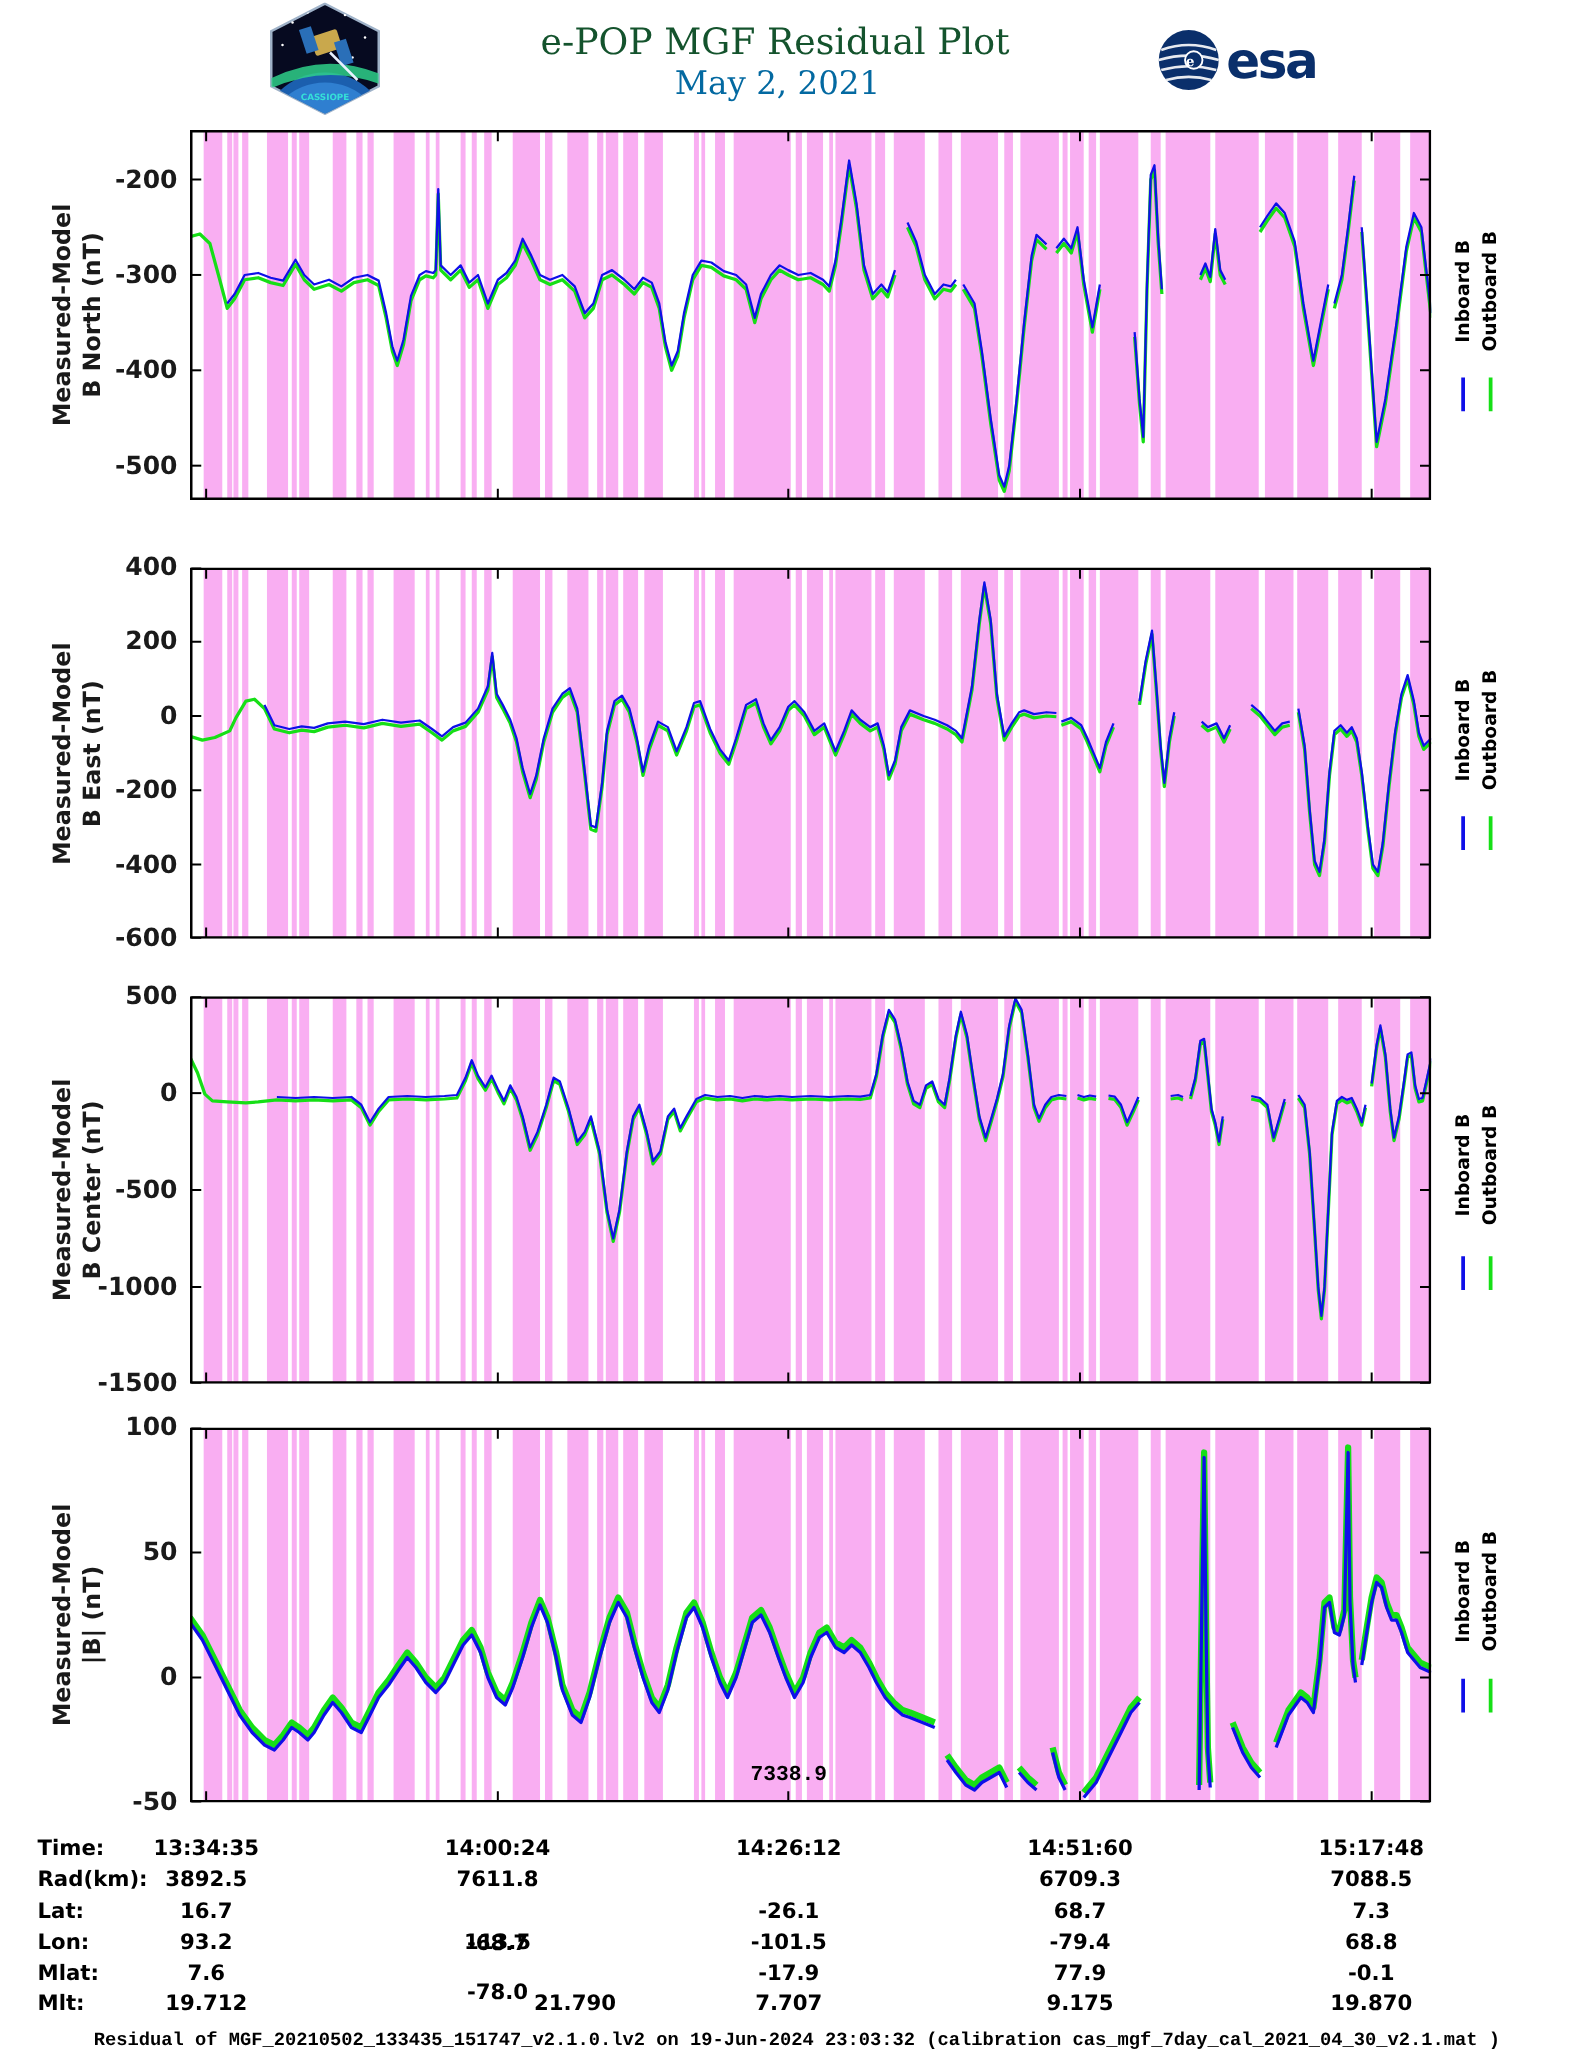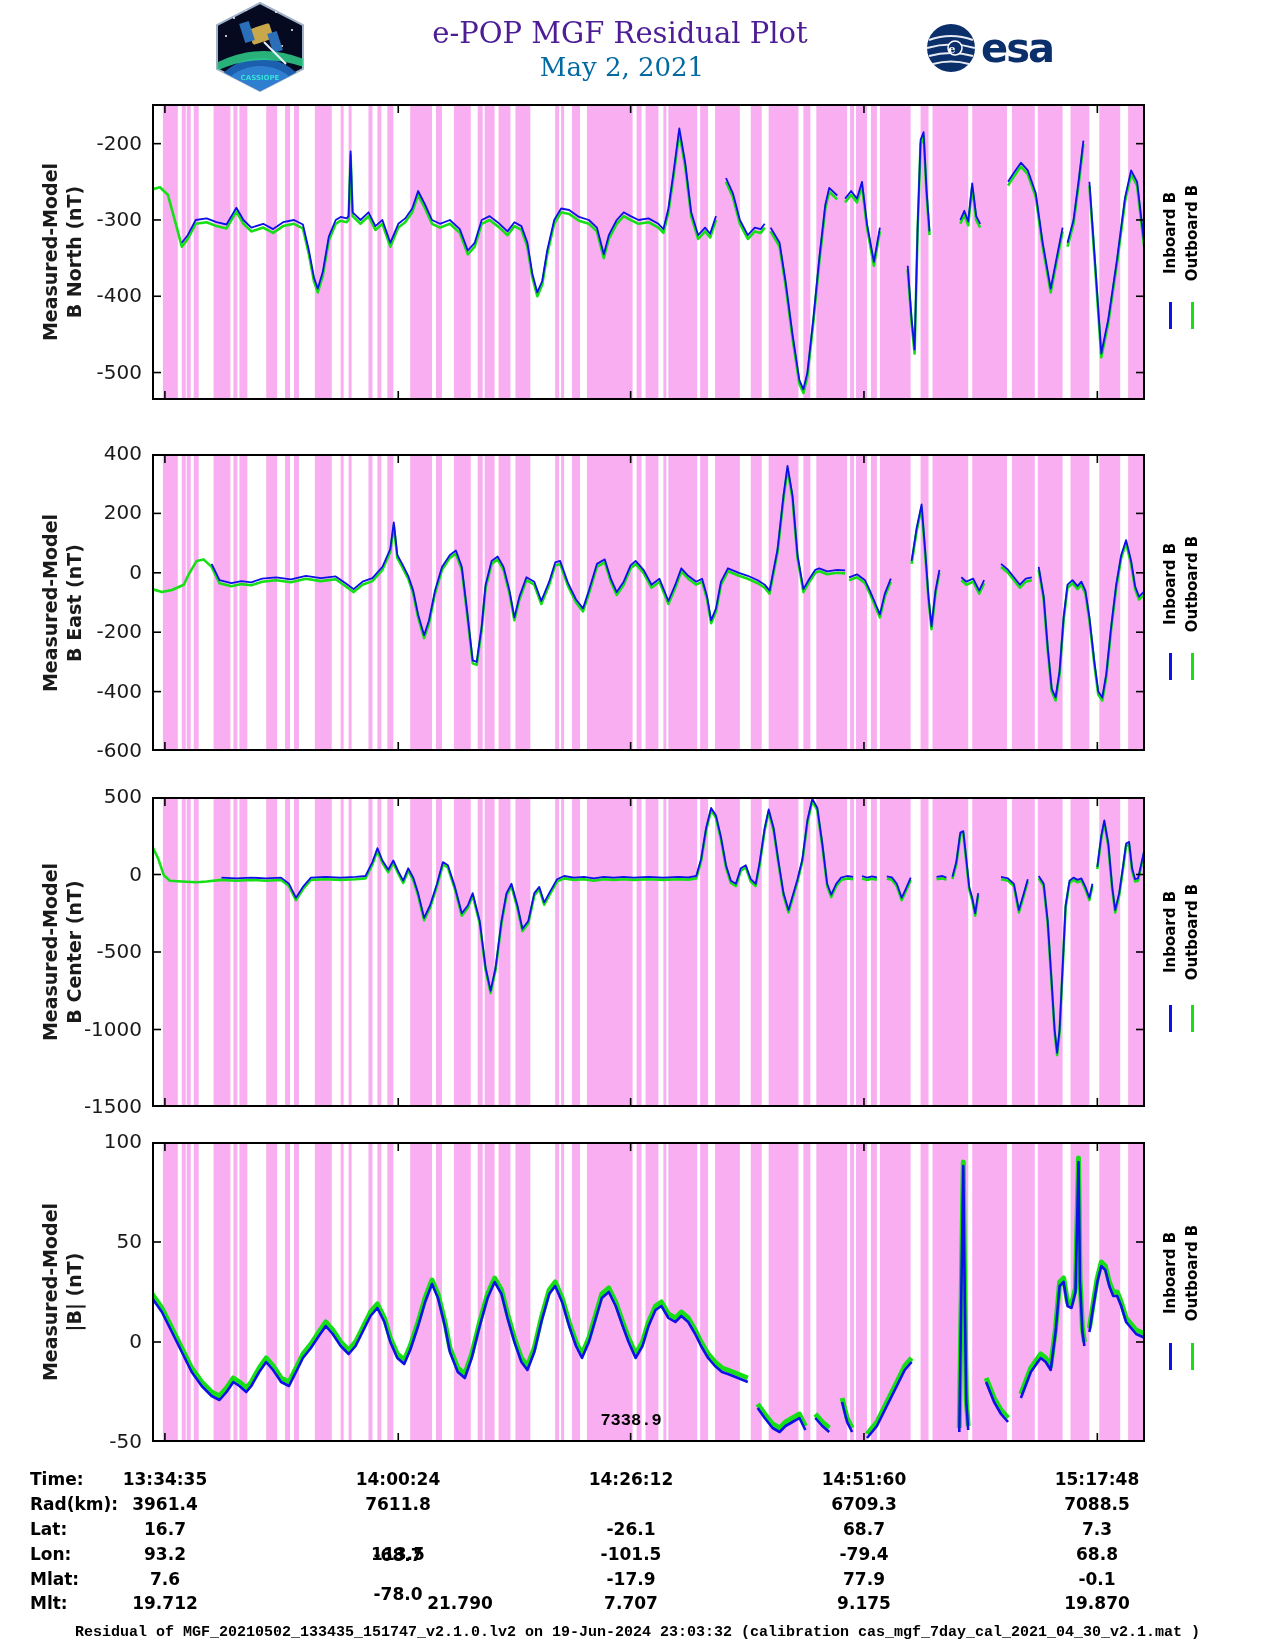--- a/index.html
+++ b/index.html
@@ -1,21 +1,21 @@
 <!DOCTYPE html>
 <html><head>
 <meta charset="utf-8">
 <style>
   html,body{margin:0;padding:0;background:#ffffff;}
   body{width:1275px;height:1650px;position:relative;font-family:"DejaVu Sans",sans-serif;color:#000;overflow:hidden;}
   .abs{position:absolute;}
-  .title1{font-family:"DejaVu Serif","Liberation Serif",serif;font-size:29px;color:#4c1d95;white-space:nowrap;}
+  .title1{font-family:"DejaVu Serif","Liberation Serif",serif;font-size:29px;color:#14532d;white-space:nowrap;}
   .title2{font-family:"DejaVu Serif","Liberation Serif",serif;font-size:26px;color:#0369a1;white-space:nowrap;}
   .ylab{font-weight:bold;font-size:19px;text-align:center;line-height:24px;white-space:nowrap;transform:rotate(-90deg);transform-origin:center;color:#1a1a1a;}
-  .ytick{font-size:20px;color:#1a1a1a;text-align:right;white-space:nowrap;}
+  .ytick{font-size:20px;color:#1a1a1a;text-align:right;white-space:nowrap;font-weight:bold;}
   .legtxt{font-weight:bold;font-size:15px;white-space:nowrap;transform:rotate(-90deg);transform-origin:center;color:#000;}
   .tbl-label{font-weight:bold;font-size:17px;white-space:nowrap;}
   .tbl-val{font-weight:bold;font-size:17px;white-space:nowrap;text-align:center;transform:translateX(-50%);}
   .footer{font-weight:bold;font-size:15px;white-space:nowrap;text-align:center;width:100%;}
   svg{display:block;}
 </style>
 </head>
 <body>
 
 <div class="abs" style="left:212px;top:2px;width:96px;height:90px;">
@@ -410,21 +410,21 @@
   </div>
 
 <div id="ephemeris">
     <div class="abs tbl-label" style="left: 30px; top: 1469px;">Time:</div>
     <div class="abs tbl-val" style="left: 165px; top: 1469px;">13:34:35</div>
     <div class="abs tbl-val" style="left: 398px; top: 1469px;">14:00:24</div>
     <div class="abs tbl-val" style="left: 631px; top: 1469px;">14:26:12</div>
     <div class="abs tbl-val" style="left: 864px; top: 1469px;">14:51:60</div>
     <div class="abs tbl-val" style="left: 1097px; top: 1469px;">15:17:48</div>
     <div class="abs tbl-label" style="left: 30px; top: 1494px;">Rad(km):</div>
-    <div class="abs tbl-val" style="left: 165px; top: 1494px;">3961.4</div>
+    <div class="abs tbl-val" style="left: 165px; top: 1494px;">3892.5</div>
     <div class="abs tbl-val" style="left: 398px; top: 1494px;">7611.8</div>
     <div class="abs tbl-val" style="left: 631px; top: 1411px; font-family: Liberation Mono, monospace;">7338.9</div>
     <div class="abs tbl-val" style="left: 864px; top: 1494px;">6709.3</div>
     <div class="abs tbl-val" style="left: 1097px; top: 1494px;">7088.5</div>
     <div class="abs tbl-label" style="left: 30px; top: 1519px;">Lat:</div>
     <div class="abs tbl-val" style="left: 165px; top: 1519px;">16.7</div>
     <div class="abs tbl-val" style="left: 398px; top: 1519px; margin-top: 26px;">-68.7</div>
     <div class="abs tbl-val" style="left: 631px; top: 1519px;">-26.1</div>
     <div class="abs tbl-val" style="left: 864px; top: 1519px;">68.7</div>
     <div class="abs tbl-val" style="left: 1097px; top: 1519px;">7.3</div>

